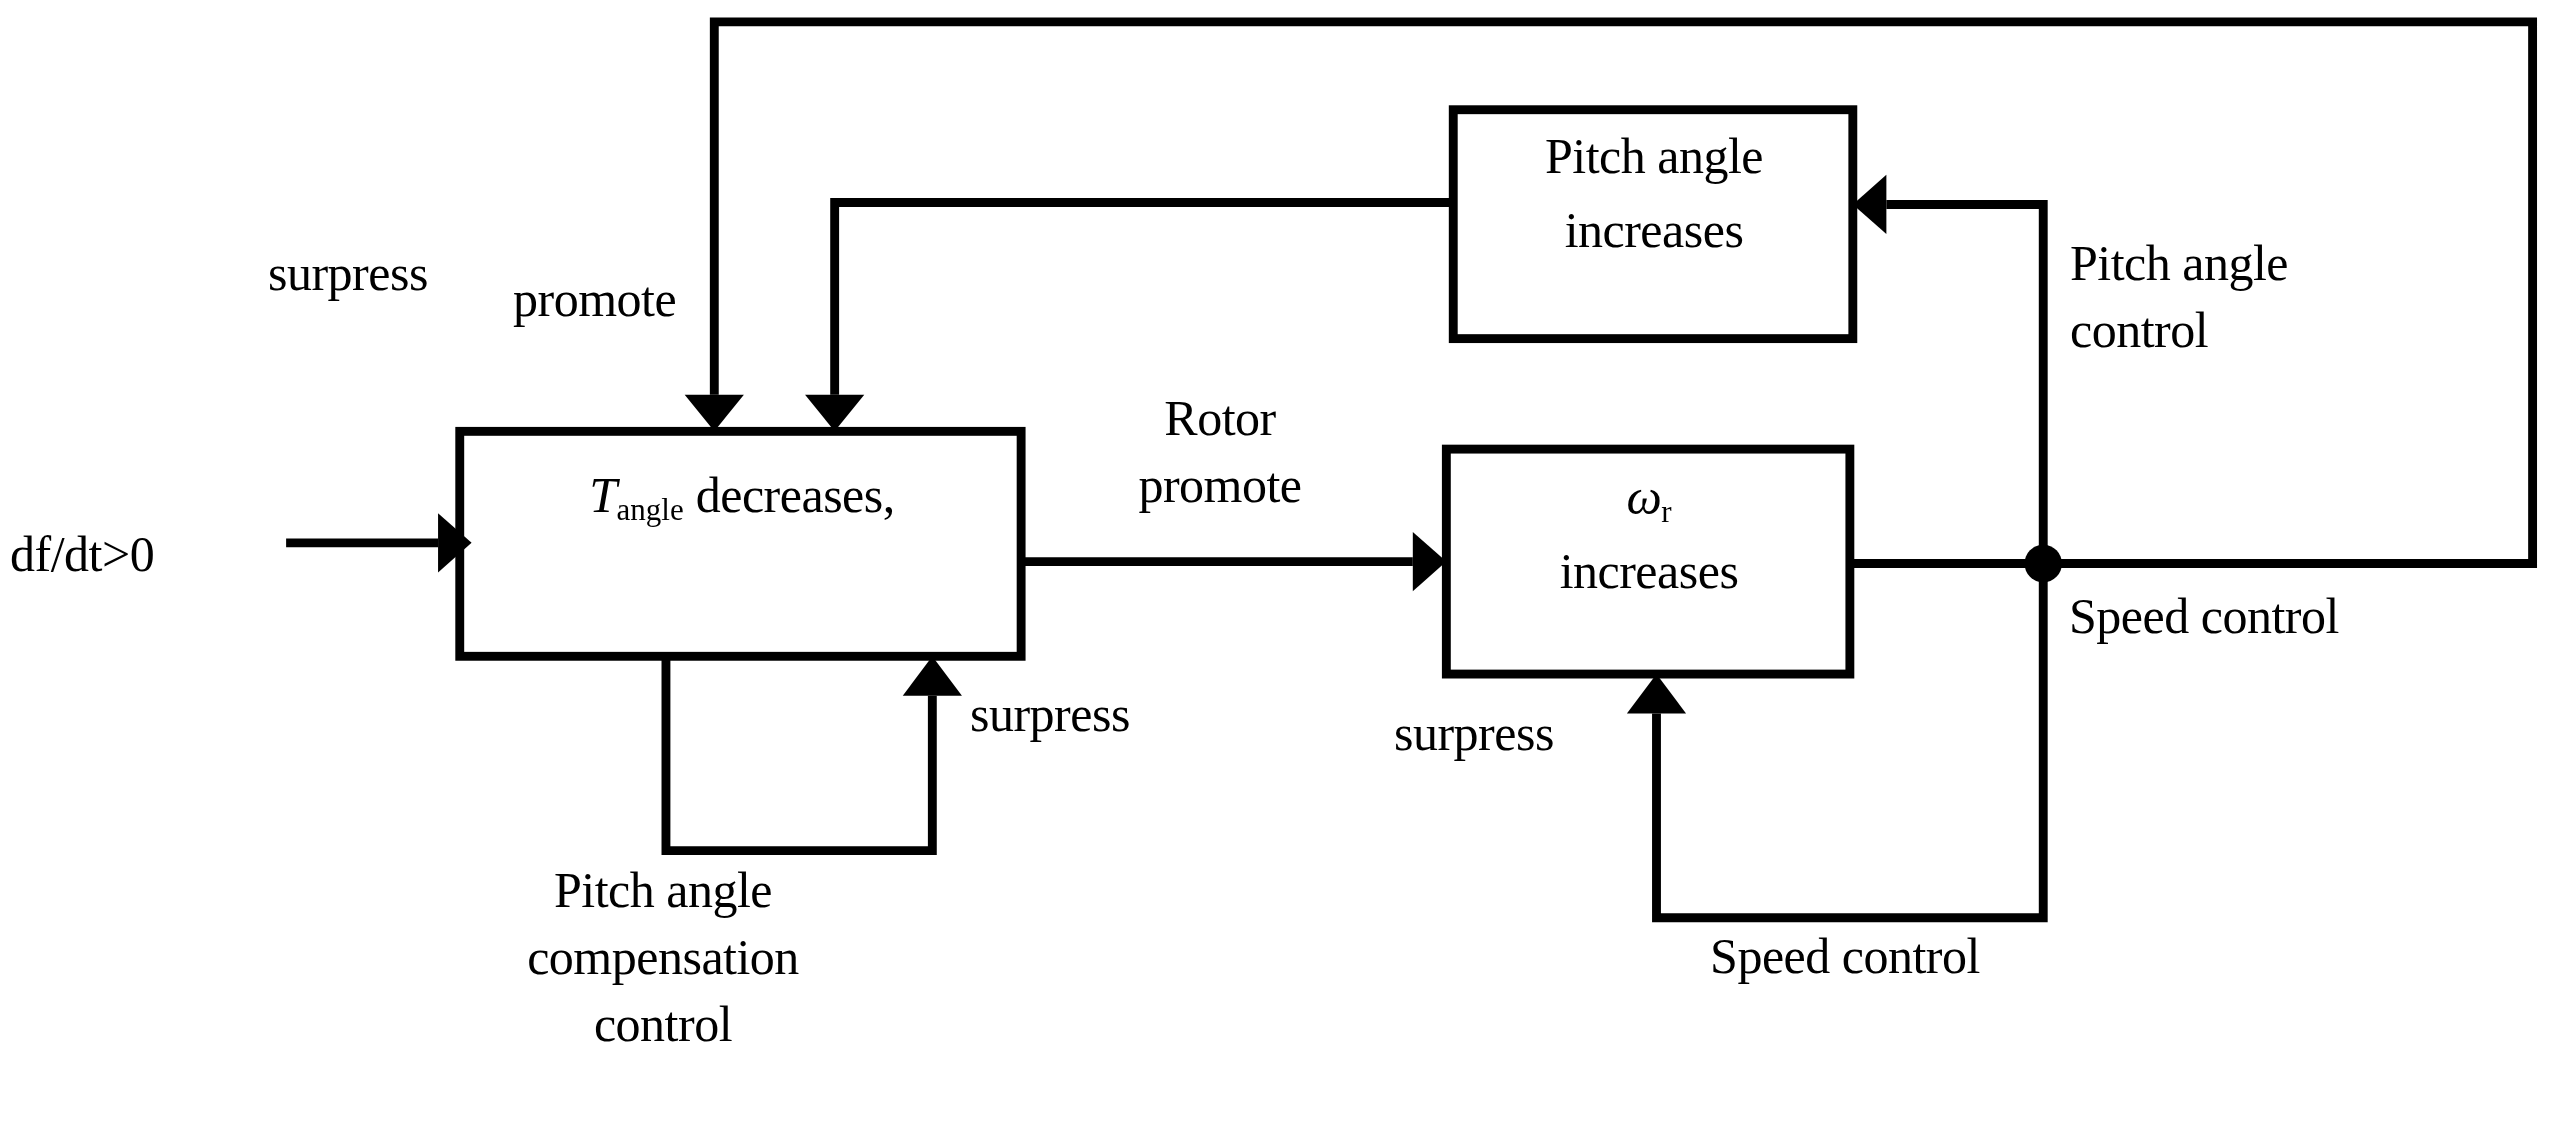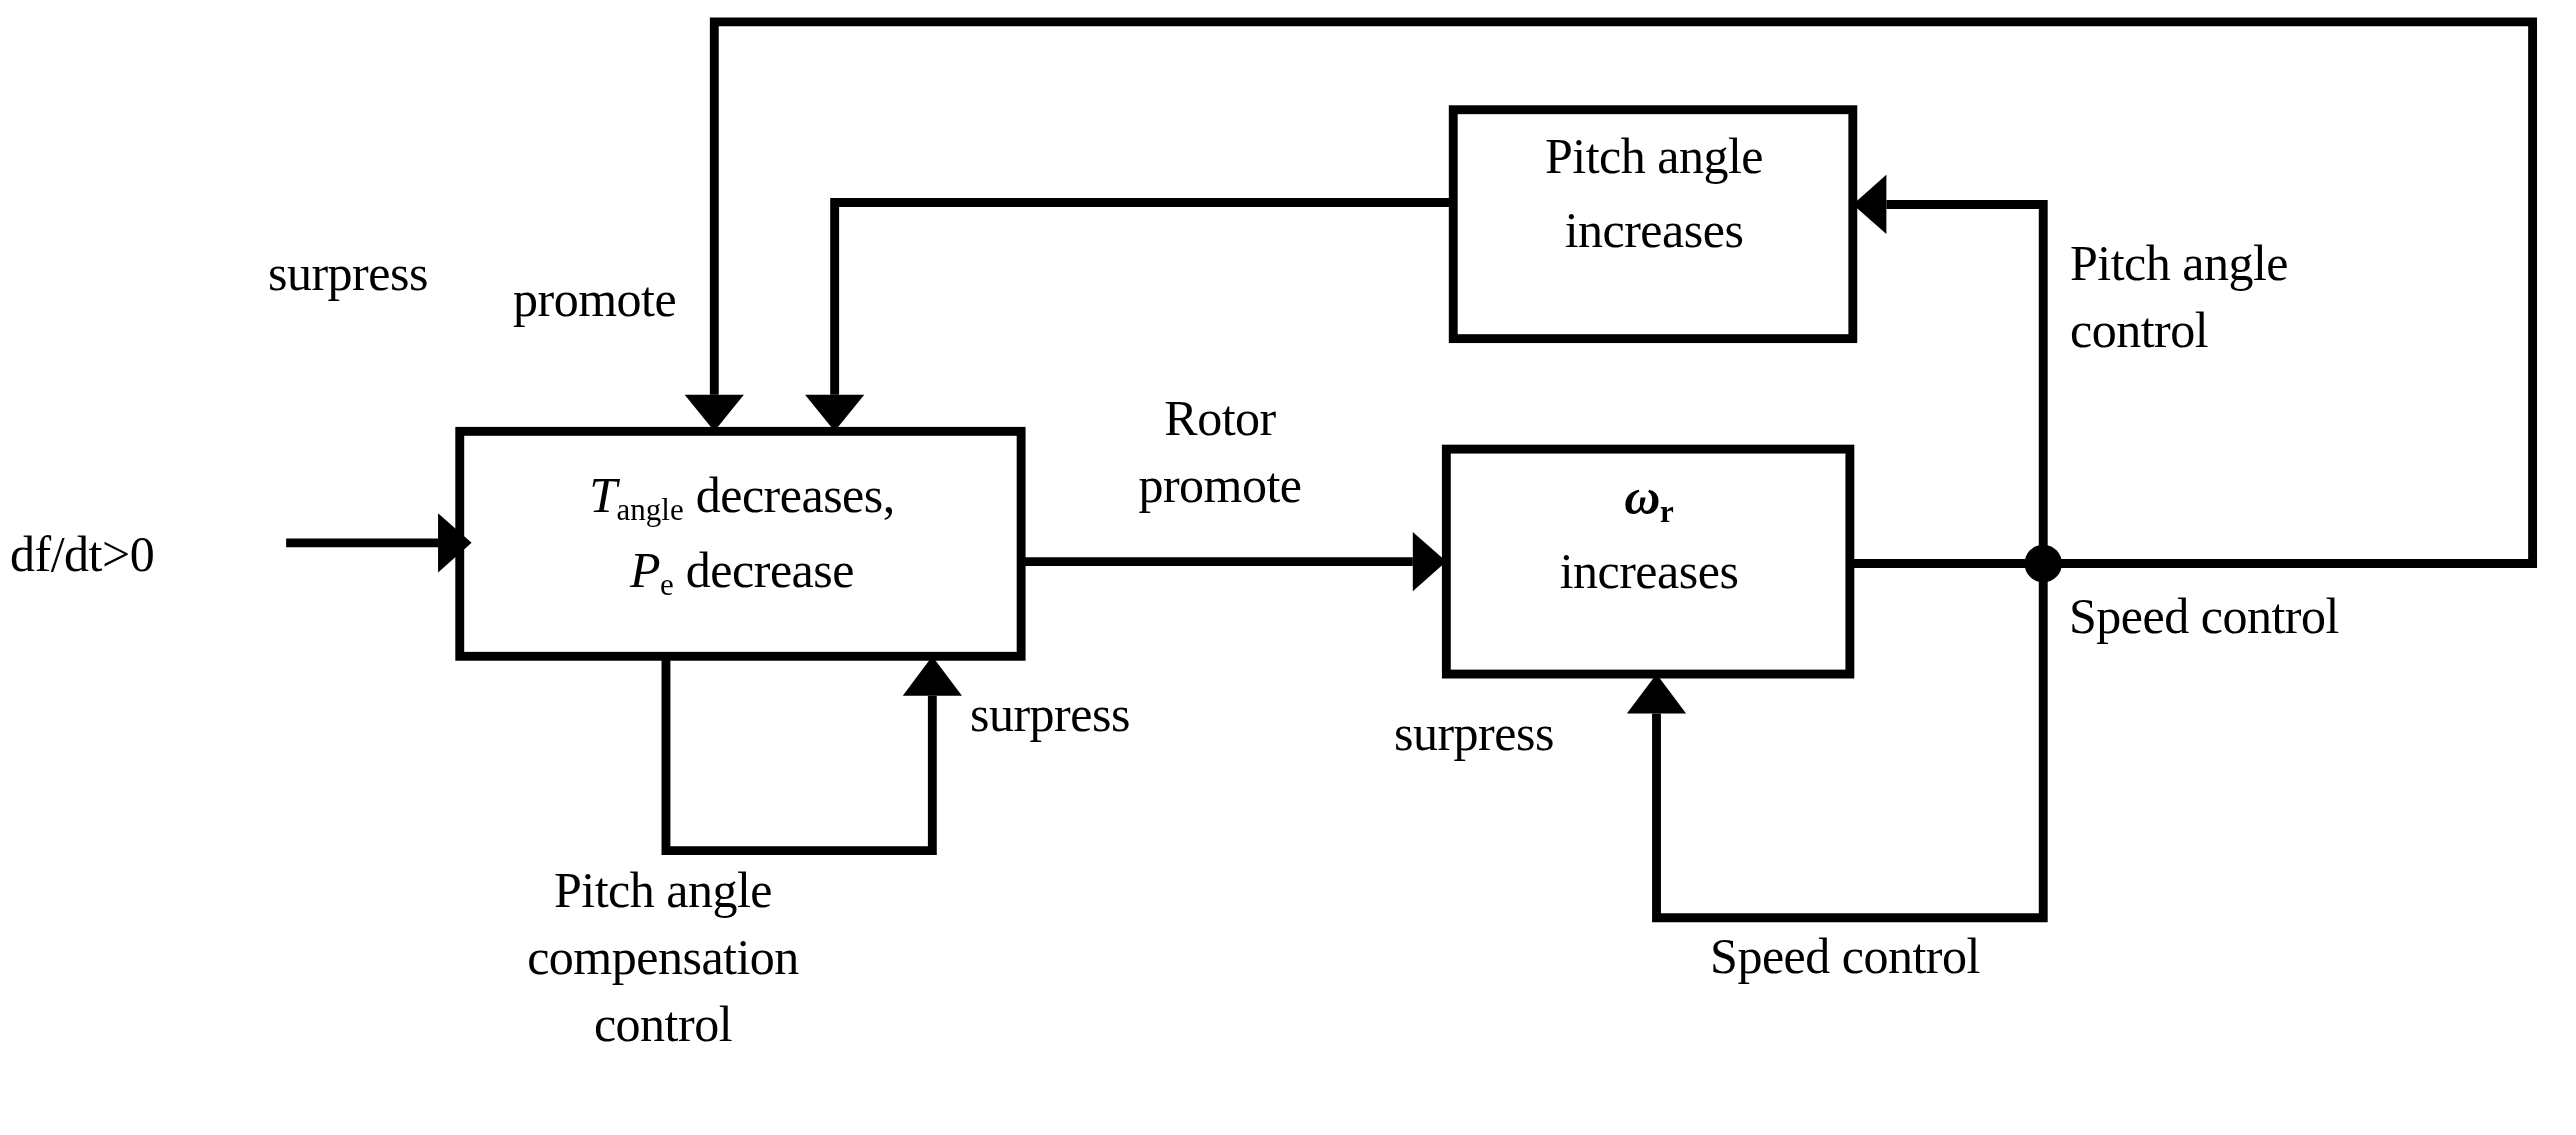--- a/index.html
+++ b/index.html
@@ -105,26 +105,25 @@
     <polygon class="arrow-head" points="915,705 975,705 945,665"></polygon>
 
     <path class="wire" d="M 2071 571 L 2071 930 L 1679 930 L 1679 723"></path>
     <polygon class="arrow-head" points="1649,723 1709,723 1679,683"></polygon>
 
   </svg>
 
   <div class="txt sz-lg" style="left:10px; top:511px;margin-top:17px;">df/dt&gt;0</div>
 
   <div class="txt sz-lg txt-center" style="left:742px; top:469px;"><span class="ital">T</span><span class="sub">angle</span>&nbsp;<span>decreases,</span></div>
-  <div class="txt sz-lg txt-center" style="left:742px; top:544px;"><span class="ital">P</span><span class="sub">e</span>&nbsp;<span>decrease</span></div>
 
   <div class="txt sz-lg txt-center" style="left:1654px; top:130px;">Pitch angle</div>
   <div class="txt sz-lg txt-center" style="left:1654px; top:204px;">increases</div>
 
-  <div class="txt sz-lg txt-center" style="left:1649px; top:471px;font-weight:bold;"><span class="ital">ω</span><span class="sub">r</span></div>
+  <div class="txt sz-lg txt-center" style="left:1649px; top:471px;"><span class="ital">ω</span><span class="sub">r</span></div>
   <div class="txt sz-lg txt-center" style="left:1649px; top:545px;">increases</div>
 
   <div class="txt sz-lg" style="left:268px; top:247px;">surpress</div>
 
   <div class="txt sz-lg" style="left:513px; top:273px;">promote</div>
 
   <div class="txt sz-lg txt-center" style="left:1220px; top:392px;">Rotor</div>
   <div class="txt sz-lg txt-center" style="left:1220px; top:459px;">promote</div>
 
   <div class="txt sz-lg" style="left:2070px; top:237px;">Pitch angle</div>

